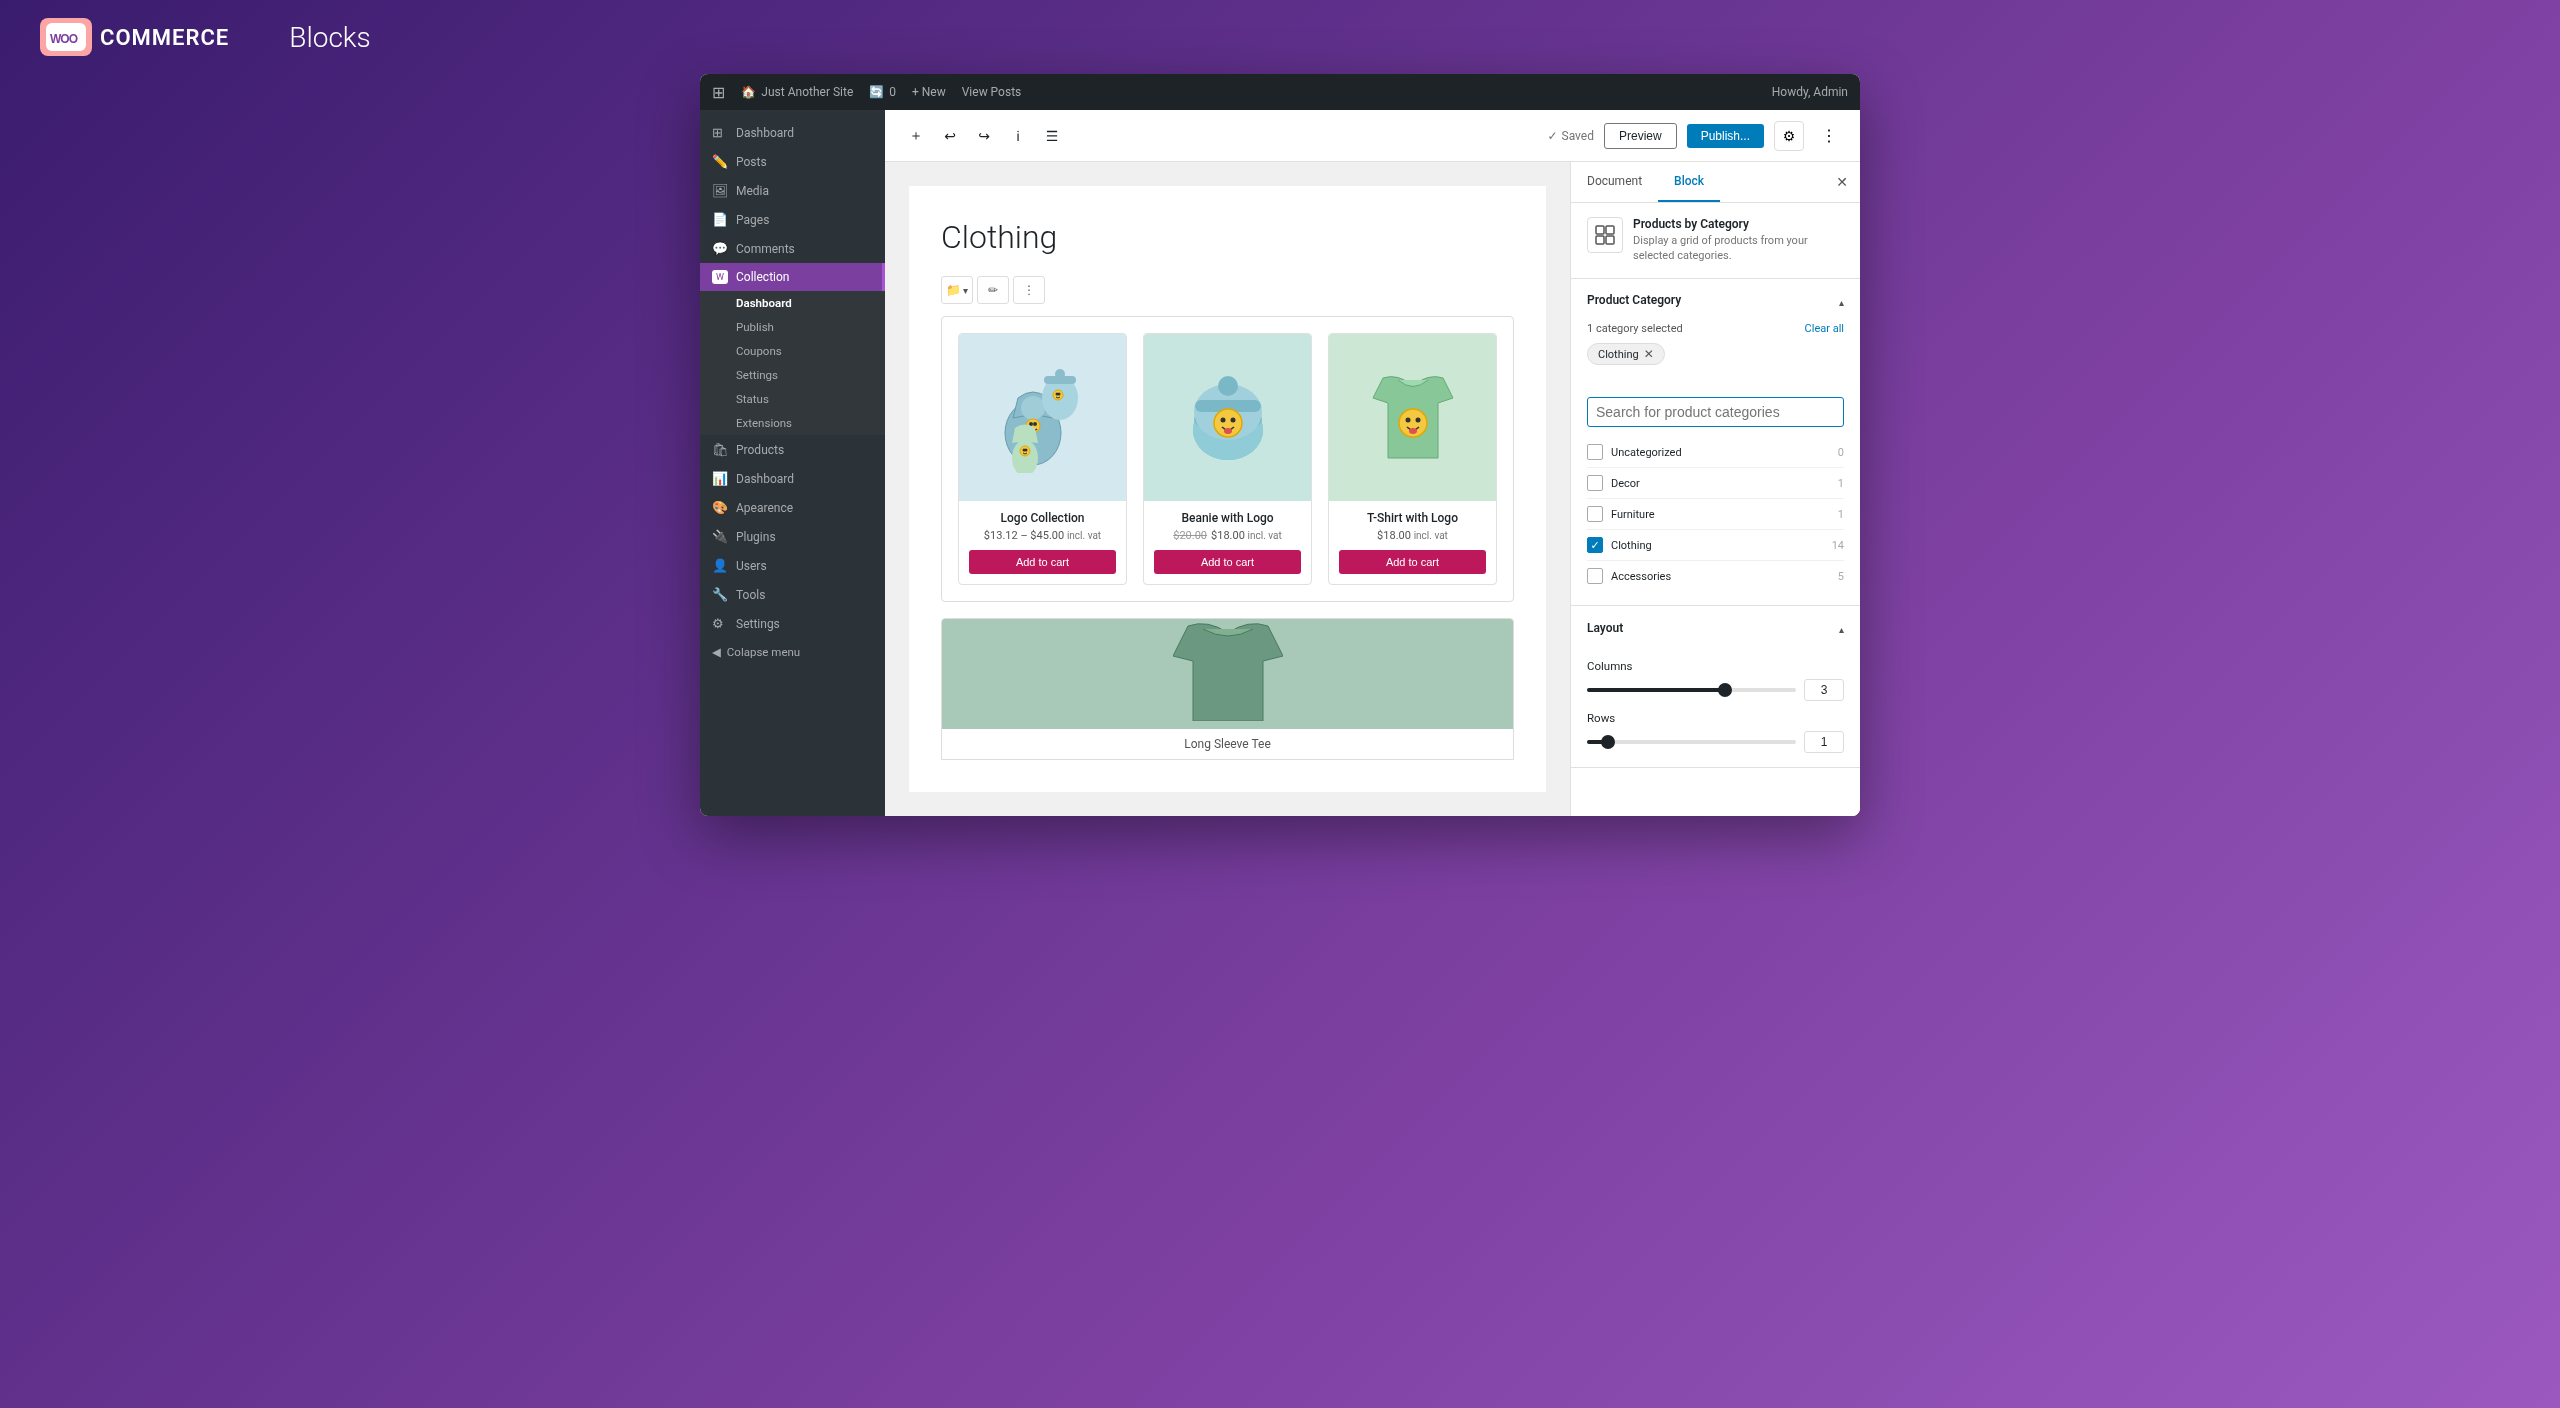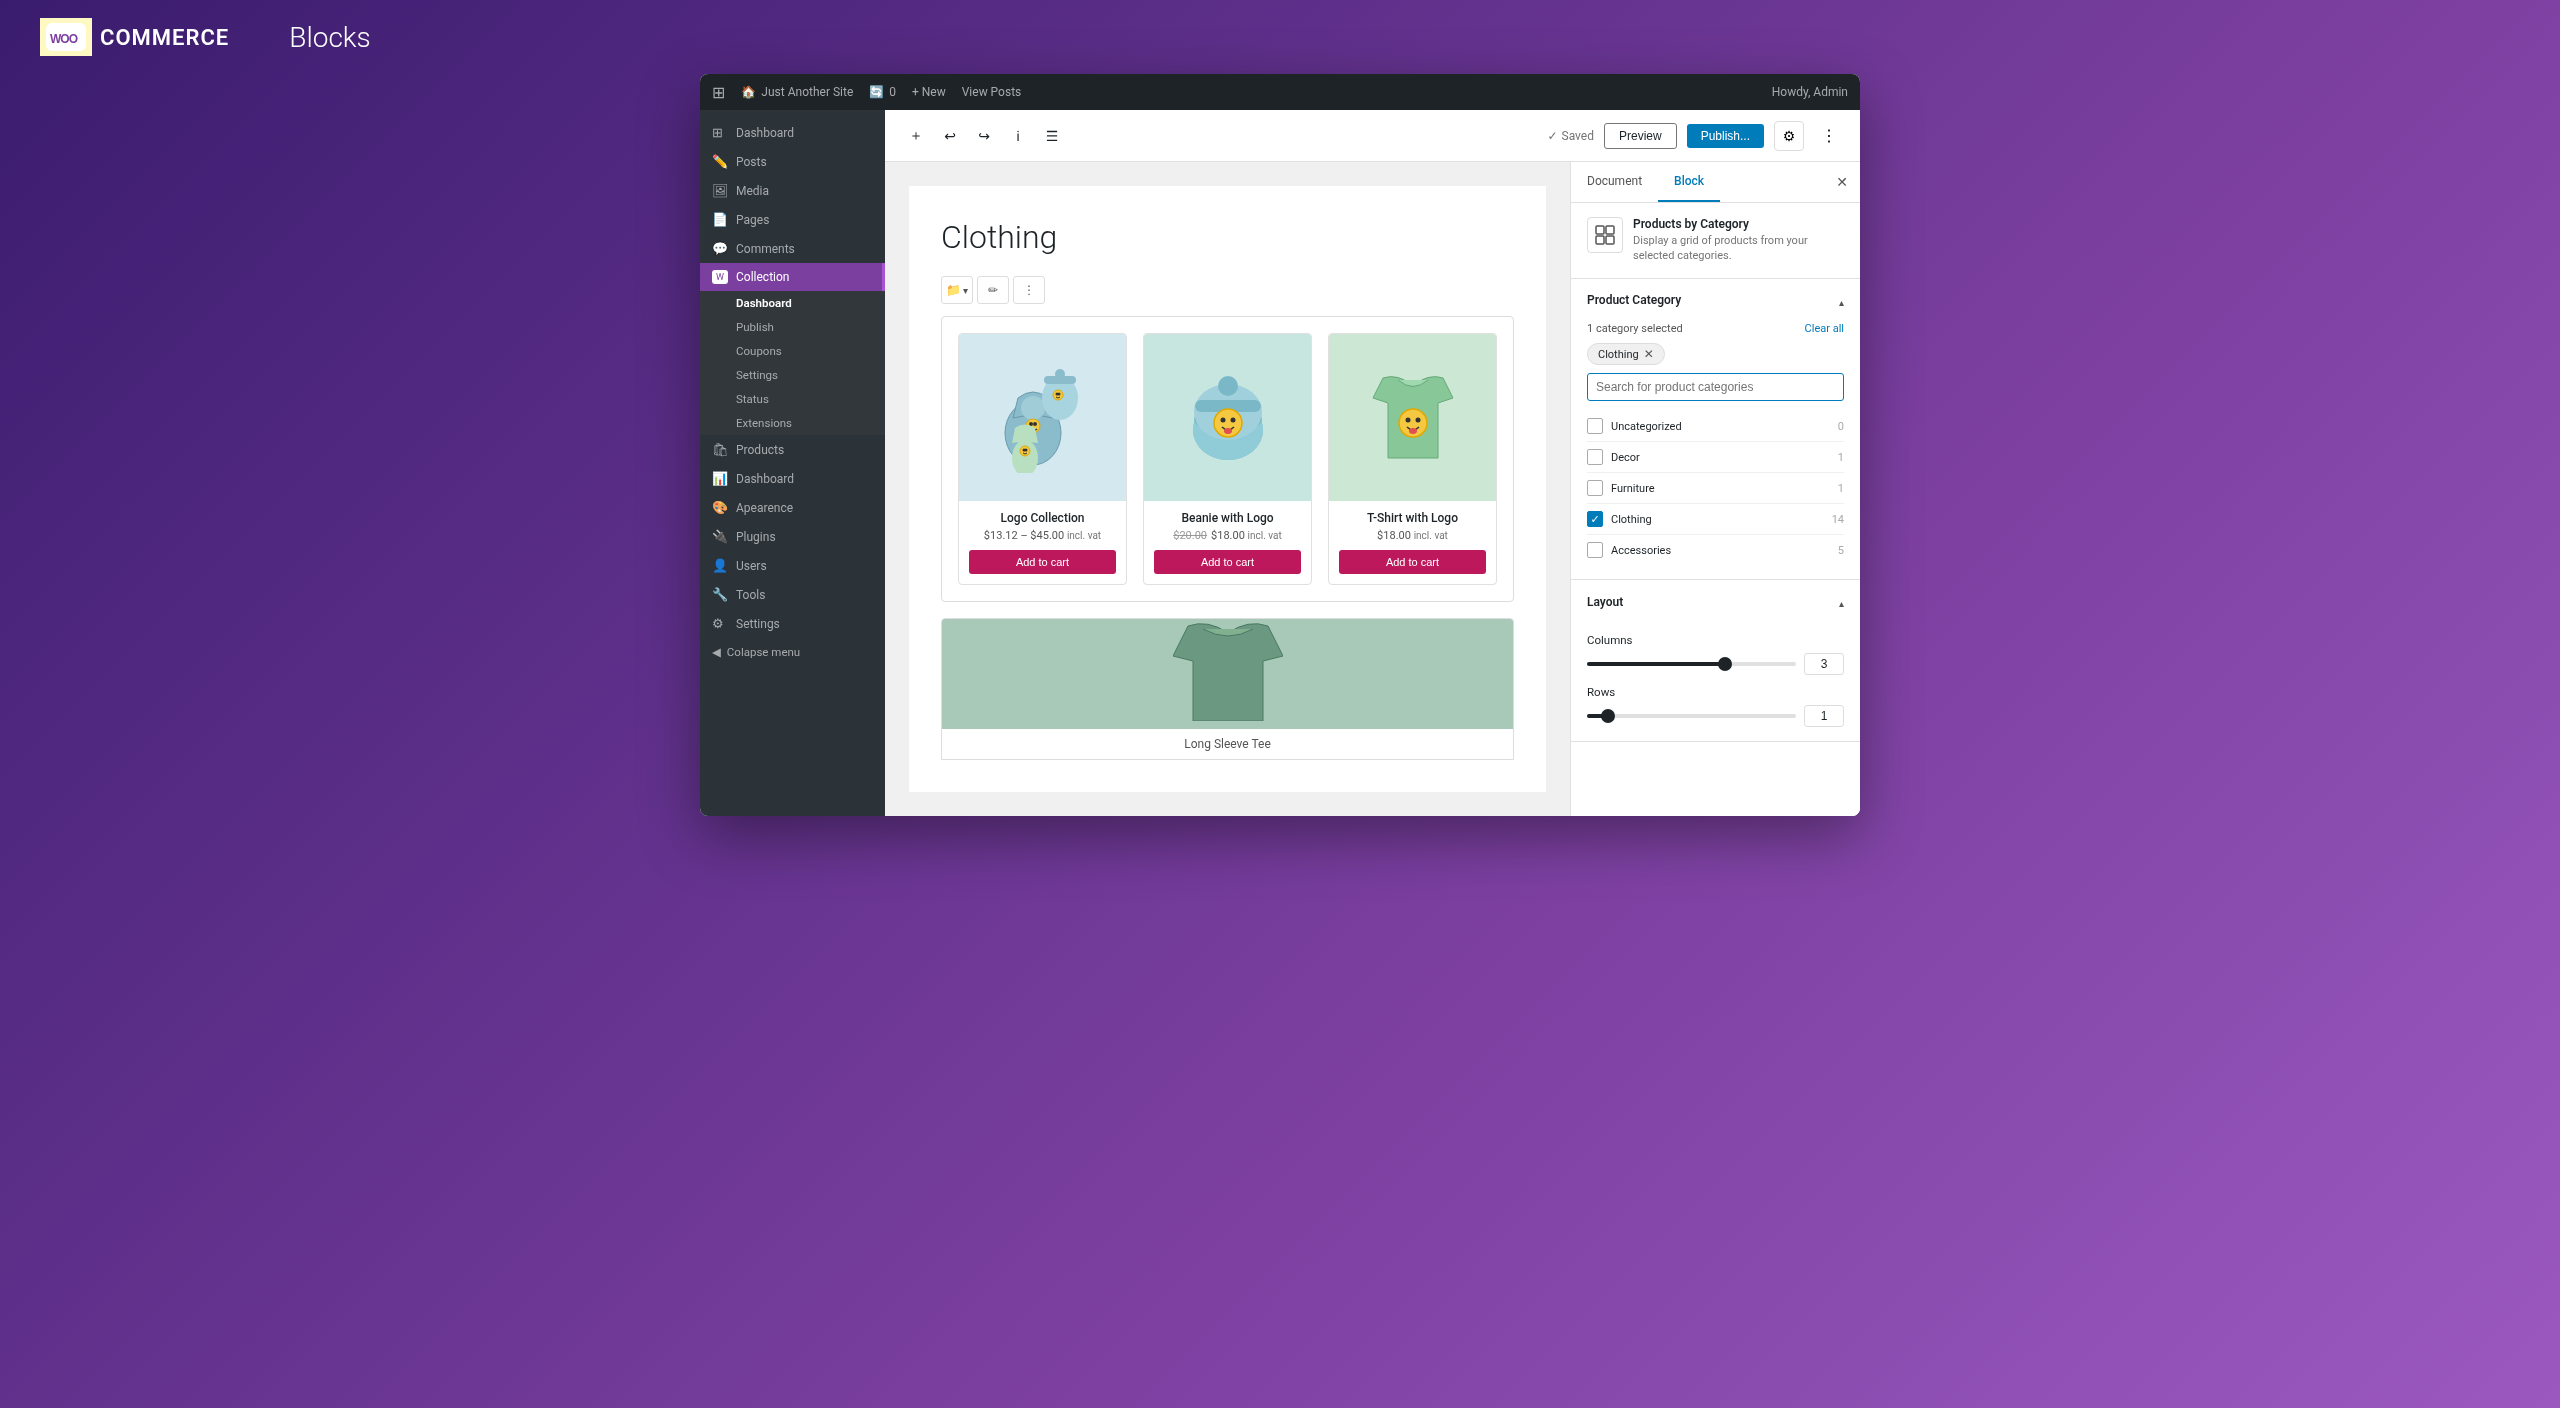--- a/index.html
+++ b/index.html
@@ -17,22 +17,22 @@
       align-items: center;
       padding: 18px 40px;
       background: transparent;
     }
     .woo-logo {
       display: flex;
       align-items: center;
       gap: 8px;
     }
     .woo-logo-icon {
-      background: #fef9c3;
-      border-radius: 0;
+      background: #fca5a5;
+      border-radius: 8px;
       width: 52px;
       height: 38px;
       display: flex;
       align-items: center;
       justify-content: center;
       font-weight: 900;
       font-size: 13px;
       color: #7b3fa0;
       letter-spacing: -1px;
     }
@@ -489,23 +489,24 @@
     .category-tag-x {
       cursor: pointer;
       font-size: 12px;
       color: #555;
     }
     .search-categories {
       width: 100%;
       border: 1px solid #007cba;
       border-radius: 3px;
       padding: 6px 8px;
-      font-size: 12px;
+      font-size: 14px;
       outline: none;
       margin-bottom: 10px;
+      margin-top: 24px;
     }
 
     
     .category-list {
       display: flex;
       flex-direction: column;
       gap: 0;
     }
     .category-row {
       display: flex;

